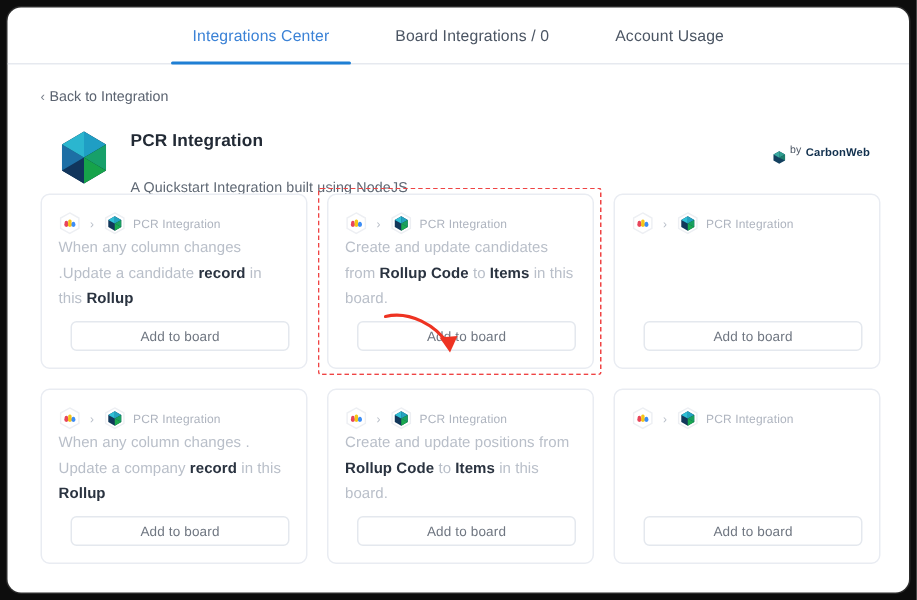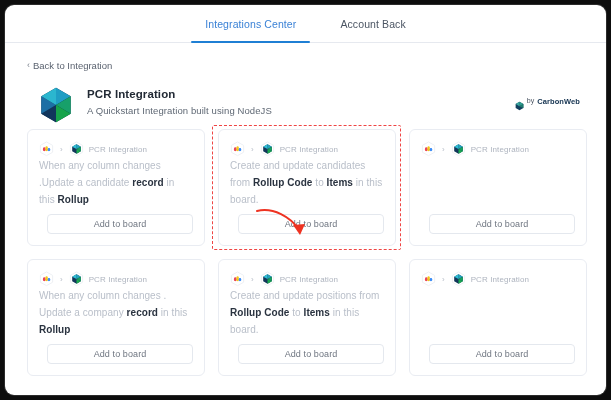--- a/index.html
+++ b/index.html
@@ -75,21 +75,21 @@
   #apptitles { margin-left: 13px; padding-top: 3px; }
   #apptitle {
     font-size: 11.5px;
     font-weight: bold;
     color: #222a35;
     letter-spacing: .1px;
   }
   #appsub {
     font-size: 9.5px;
     color: #5f6874;
-    margin-top: 5px;
+    margin-top: 20px;
     letter-spacing: .1px;
   }
   #brand {
     position: absolute;
     right: 26px; top: 25px;
     display: flex;
     align-items: flex-start;
     gap: 3px;
   }
   #brand .bw { font-size: 7px; color: #4b5563; }
@@ -170,21 +170,24 @@
 </head>
 <body>
 
 <div id="frame">
 
   <div id="tabbar">
     <div class="tab active">
       <span>Integrations Center</span>
     </div>
     <div class="tab">
-      <span>Account Back</span>
+      <span>Board Integrations / 0</span>
+    </div>
+    <div class="tab">
+      <span>Account Usage</span>
     </div>
   </div>
 
   <div id="backrow">
     <span id="backlink">
       <span class="chev">‹</span>
       <span>Back to Integration</span>
     </span>
   </div>
 

